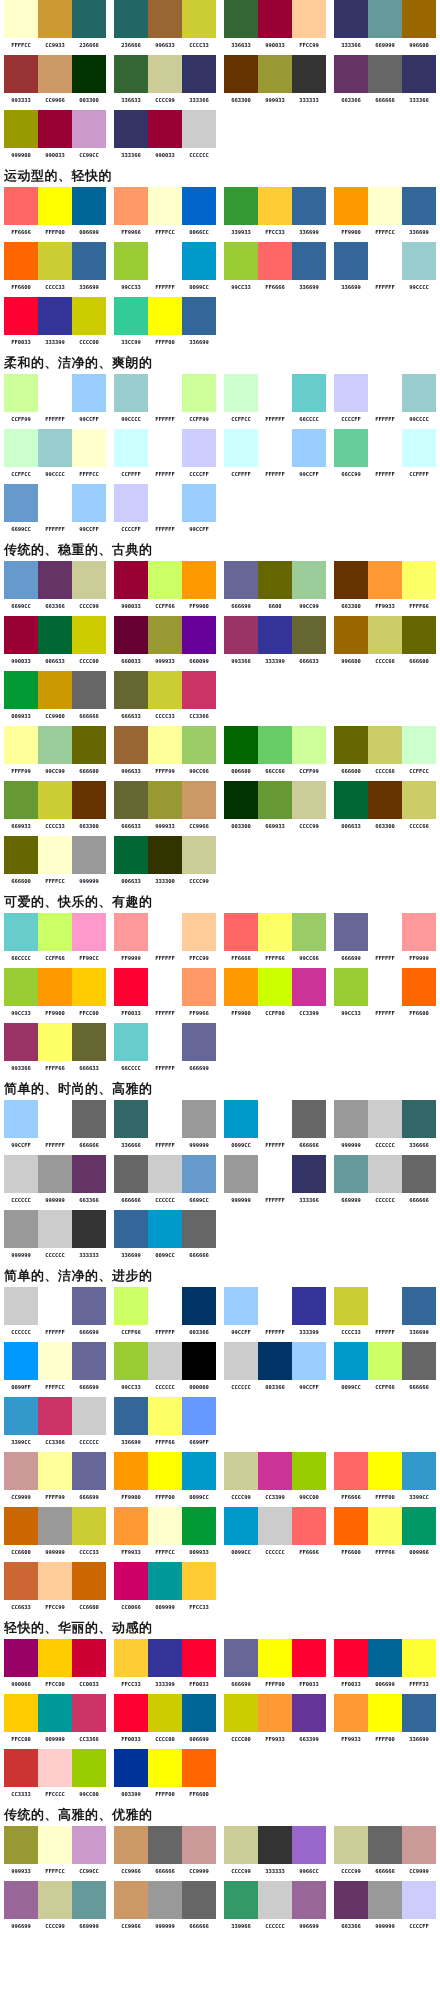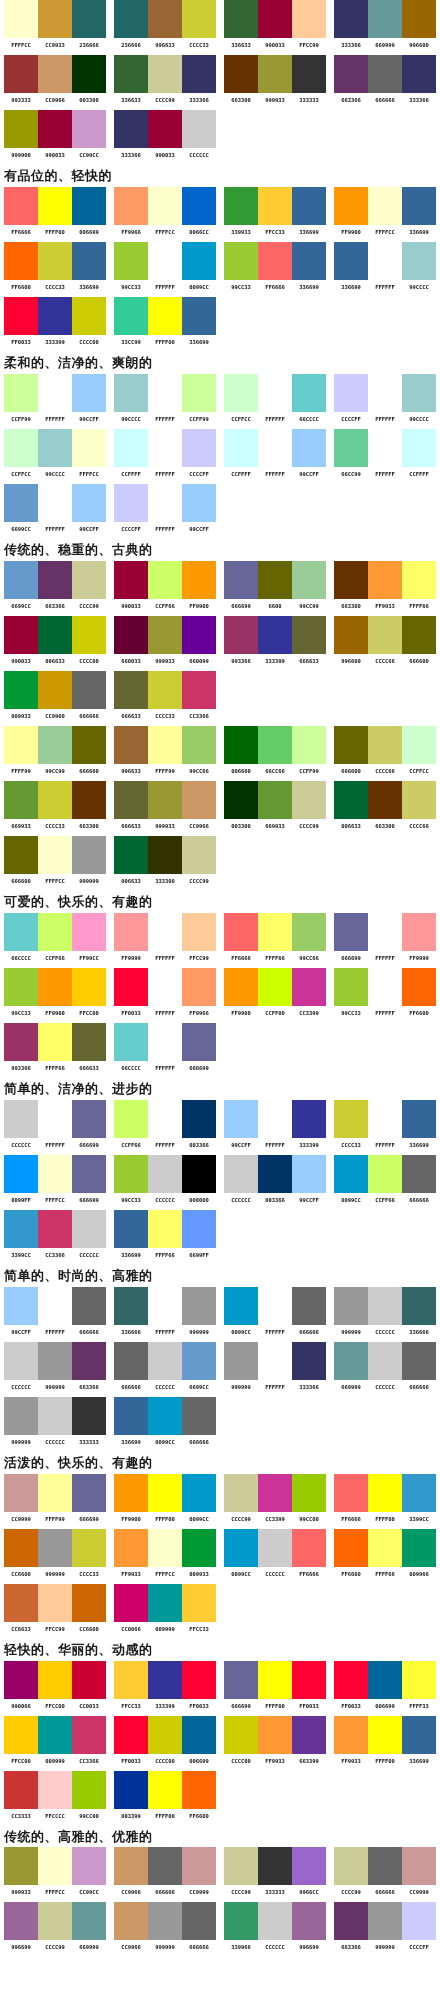--- a/index.html
+++ b/index.html
@@ -220,21 +220,21 @@
               <div class="codes">
                 <div class="code"></div>
                 <div class="code"></div>
                 <div class="code"></div>
               </div>
             </div>
           </div>
         </div>
       </div>
       <div class="section">
-        <div class="section-title">有品位的、轻快的</div>
+        <div class="section-title">运动型的、轻快的</div>
         <div class="rows">
           <div class="prow">
             <div class="group">
               <div class="swatches">
                 <div class="sw" style="background: rgb(255, 102, 102);"></div>
                 <div class="sw" style="background: rgb(255, 255, 0);"></div>
                 <div class="sw" style="background: rgb(0, 102, 153);"></div>
               </div>
               <div class="codes">
                 <div class="code">FF6666</div>
@@ -994,20 +994,175 @@
               <div class="codes">
                 <div class="code"></div>
                 <div class="code"></div>
                 <div class="code"></div>
               </div>
             </div>
           </div>
         </div>
       </div>
       <div class="section">
+        <div class="section-title">简单的、时尚的、高雅的</div>
+        <div class="rows">
+          <div class="prow">
+            <div class="group">
+              <div class="swatches">
+                <div class="sw" style="background: rgb(153, 204, 255);"></div>
+                <div class="sw" style="background: rgb(255, 255, 255);"></div>
+                <div class="sw" style="background: rgb(102, 102, 102);"></div>
+              </div>
+              <div class="codes">
+                <div class="code">99CCFF</div>
+                <div class="code">FFFFFF</div>
+                <div class="code">666666</div>
+              </div>
+            </div>
+            <div class="group">
+              <div class="swatches">
+                <div class="sw" style="background: rgb(51, 102, 102);"></div>
+                <div class="sw" style="background: rgb(255, 255, 255);"></div>
+                <div class="sw" style="background: rgb(153, 153, 153);"></div>
+              </div>
+              <div class="codes">
+                <div class="code">336666</div>
+                <div class="code">FFFFFF</div>
+                <div class="code">999999</div>
+              </div>
+            </div>
+            <div class="group">
+              <div class="swatches">
+                <div class="sw" style="background: rgb(0, 153, 204);"></div>
+                <div class="sw" style="background: rgb(255, 255, 255);"></div>
+                <div class="sw" style="background: rgb(102, 102, 102);"></div>
+              </div>
+              <div class="codes">
+                <div class="code">0099CC</div>
+                <div class="code">FFFFFF</div>
+                <div class="code">666666</div>
+              </div>
+            </div>
+            <div class="group">
+              <div class="swatches">
+                <div class="sw" style="background: rgb(153, 153, 153);"></div>
+                <div class="sw" style="background: rgb(204, 204, 204);"></div>
+                <div class="sw" style="background: rgb(51, 102, 102);"></div>
+              </div>
+              <div class="codes">
+                <div class="code">999999</div>
+                <div class="code">CCCCCC</div>
+                <div class="code">336666</div>
+              </div>
+            </div>
+          </div>
+          <div class="prow">
+            <div class="group">
+              <div class="swatches">
+                <div class="sw" style="background: rgb(204, 204, 204);"></div>
+                <div class="sw" style="background: rgb(153, 153, 153);"></div>
+                <div class="sw" style="background: rgb(102, 51, 102);"></div>
+              </div>
+              <div class="codes">
+                <div class="code">CCCCCC</div>
+                <div class="code">999999</div>
+                <div class="code">663366</div>
+              </div>
+            </div>
+            <div class="group">
+              <div class="swatches">
+                <div class="sw" style="background: rgb(102, 102, 102);"></div>
+                <div class="sw" style="background: rgb(204, 204, 204);"></div>
+                <div class="sw" style="background: rgb(102, 153, 204);"></div>
+              </div>
+              <div class="codes">
+                <div class="code">666666</div>
+                <div class="code">CCCCCC</div>
+                <div class="code">6699CC</div>
+              </div>
+            </div>
+            <div class="group">
+              <div class="swatches">
+                <div class="sw" style="background: rgb(153, 153, 153);"></div>
+                <div class="sw" style="background: rgb(255, 255, 255);"></div>
+                <div class="sw" style="background: rgb(51, 51, 102);"></div>
+              </div>
+              <div class="codes">
+                <div class="code">999999</div>
+                <div class="code">FFFFFF</div>
+                <div class="code">333366</div>
+              </div>
+            </div>
+            <div class="group">
+              <div class="swatches">
+                <div class="sw" style="background: rgb(102, 153, 153);"></div>
+                <div class="sw" style="background: rgb(204, 204, 204);"></div>
+                <div class="sw" style="background: rgb(102, 102, 102);"></div>
+              </div>
+              <div class="codes">
+                <div class="code">669999</div>
+                <div class="code">CCCCCC</div>
+                <div class="code">666666</div>
+              </div>
+            </div>
+          </div>
+          <div class="prow">
+            <div class="group">
+              <div class="swatches">
+                <div class="sw" style="background: rgb(153, 153, 153);"></div>
+                <div class="sw" style="background: rgb(204, 204, 204);"></div>
+                <div class="sw" style="background: rgb(51, 51, 51);"></div>
+              </div>
+              <div class="codes">
+                <div class="code">999999</div>
+                <div class="code">CCCCCC</div>
+                <div class="code">333333</div>
+              </div>
+            </div>
+            <div class="group">
+              <div class="swatches">
+                <div class="sw" style="background: rgb(51, 102, 153);"></div>
+                <div class="sw" style="background: rgb(0, 153, 204);"></div>
+                <div class="sw" style="background: rgb(102, 102, 102);"></div>
+              </div>
+              <div class="codes">
+                <div class="code">336699</div>
+                <div class="code">0099CC</div>
+                <div class="code">666666</div>
+              </div>
+            </div>
+            <div class="group empty">
+              <div class="swatches">
+                <div class="sw" style="background: rgb(255, 255, 255);"></div>
+                <div class="sw" style="background: rgb(255, 255, 255);"></div>
+                <div class="sw" style="background: rgb(255, 255, 255);"></div>
+              </div>
+              <div class="codes">
+                <div class="code"></div>
+                <div class="code"></div>
+                <div class="code"></div>
+              </div>
+            </div>
+            <div class="group empty">
+              <div class="swatches">
+                <div class="sw" style="background: rgb(255, 255, 255);"></div>
+                <div class="sw" style="background: rgb(255, 255, 255);"></div>
+                <div class="sw" style="background: rgb(255, 255, 255);"></div>
+              </div>
+              <div class="codes">
+                <div class="code"></div>
+                <div class="code"></div>
+                <div class="code"></div>
+              </div>
+            </div>
+          </div>
+        </div>
+      </div>
+      <div class="section">
         <div class="section-title">简单的、洁净的、进步的</div>
         <div class="rows">
           <div class="prow">
             <div class="group">
               <div class="swatches">
                 <div class="sw" style="background: rgb(204, 204, 204);"></div>
                 <div class="sw" style="background: rgb(255, 255, 255);"></div>
                 <div class="sw" style="background: rgb(102, 102, 153);"></div>
               </div>
               <div class="codes">
@@ -1149,176 +1304,20 @@
               <div class="codes">
                 <div class="code"></div>
                 <div class="code"></div>
                 <div class="code"></div>
               </div>
             </div>
           </div>
         </div>
       </div>
       <div class="section">
-        <div class="section-title">简单的、时尚的、高雅的</div>
-        <div class="rows">
-          <div class="prow">
-            <div class="group">
-              <div class="swatches">
-                <div class="sw" style="background: rgb(153, 204, 255);"></div>
-                <div class="sw" style="background: rgb(255, 255, 255);"></div>
-                <div class="sw" style="background: rgb(102, 102, 102);"></div>
-              </div>
-              <div class="codes">
-                <div class="code">99CCFF</div>
-                <div class="code">FFFFFF</div>
-                <div class="code">666666</div>
-              </div>
-            </div>
-            <div class="group">
-              <div class="swatches">
-                <div class="sw" style="background: rgb(51, 102, 102);"></div>
-                <div class="sw" style="background: rgb(255, 255, 255);"></div>
-                <div class="sw" style="background: rgb(153, 153, 153);"></div>
-              </div>
-              <div class="codes">
-                <div class="code">336666</div>
-                <div class="code">FFFFFF</div>
-                <div class="code">999999</div>
-              </div>
-            </div>
-            <div class="group">
-              <div class="swatches">
-                <div class="sw" style="background: rgb(0, 153, 204);"></div>
-                <div class="sw" style="background: rgb(255, 255, 255);"></div>
-                <div class="sw" style="background: rgb(102, 102, 102);"></div>
-              </div>
-              <div class="codes">
-                <div class="code">0099CC</div>
-                <div class="code">FFFFFF</div>
-                <div class="code">666666</div>
-              </div>
-            </div>
-            <div class="group">
-              <div class="swatches">
-                <div class="sw" style="background: rgb(153, 153, 153);"></div>
-                <div class="sw" style="background: rgb(204, 204, 204);"></div>
-                <div class="sw" style="background: rgb(51, 102, 102);"></div>
-              </div>
-              <div class="codes">
-                <div class="code">999999</div>
-                <div class="code">CCCCCC</div>
-                <div class="code">336666</div>
-              </div>
-            </div>
-          </div>
-          <div class="prow">
-            <div class="group">
-              <div class="swatches">
-                <div class="sw" style="background: rgb(204, 204, 204);"></div>
-                <div class="sw" style="background: rgb(153, 153, 153);"></div>
-                <div class="sw" style="background: rgb(102, 51, 102);"></div>
-              </div>
-              <div class="codes">
-                <div class="code">CCCCCC</div>
-                <div class="code">999999</div>
-                <div class="code">663366</div>
-              </div>
-            </div>
-            <div class="group">
-              <div class="swatches">
-                <div class="sw" style="background: rgb(102, 102, 102);"></div>
-                <div class="sw" style="background: rgb(204, 204, 204);"></div>
-                <div class="sw" style="background: rgb(102, 153, 204);"></div>
-              </div>
-              <div class="codes">
-                <div class="code">666666</div>
-                <div class="code">CCCCCC</div>
-                <div class="code">6699CC</div>
-              </div>
-            </div>
-            <div class="group">
-              <div class="swatches">
-                <div class="sw" style="background: rgb(153, 153, 153);"></div>
-                <div class="sw" style="background: rgb(255, 255, 255);"></div>
-                <div class="sw" style="background: rgb(51, 51, 102);"></div>
-              </div>
-              <div class="codes">
-                <div class="code">999999</div>
-                <div class="code">FFFFFF</div>
-                <div class="code">333366</div>
-              </div>
-            </div>
-            <div class="group">
-              <div class="swatches">
-                <div class="sw" style="background: rgb(102, 153, 153);"></div>
-                <div class="sw" style="background: rgb(204, 204, 204);"></div>
-                <div class="sw" style="background: rgb(102, 102, 102);"></div>
-              </div>
-              <div class="codes">
-                <div class="code">669999</div>
-                <div class="code">CCCCCC</div>
-                <div class="code">666666</div>
-              </div>
-            </div>
-          </div>
-          <div class="prow">
-            <div class="group">
-              <div class="swatches">
-                <div class="sw" style="background: rgb(153, 153, 153);"></div>
-                <div class="sw" style="background: rgb(204, 204, 204);"></div>
-                <div class="sw" style="background: rgb(51, 51, 51);"></div>
-              </div>
-              <div class="codes">
-                <div class="code">999999</div>
-                <div class="code">CCCCCC</div>
-                <div class="code">333333</div>
-              </div>
-            </div>
-            <div class="group">
-              <div class="swatches">
-                <div class="sw" style="background: rgb(51, 102, 153);"></div>
-                <div class="sw" style="background: rgb(0, 153, 204);"></div>
-                <div class="sw" style="background: rgb(102, 102, 102);"></div>
-              </div>
-              <div class="codes">
-                <div class="code">336699</div>
-                <div class="code">0099CC</div>
-                <div class="code">666666</div>
-              </div>
-            </div>
-            <div class="group empty">
-              <div class="swatches">
-                <div class="sw" style="background: rgb(255, 255, 255);"></div>
-                <div class="sw" style="background: rgb(255, 255, 255);"></div>
-                <div class="sw" style="background: rgb(255, 255, 255);"></div>
-              </div>
-              <div class="codes">
-                <div class="code"></div>
-                <div class="code"></div>
-                <div class="code"></div>
-              </div>
-            </div>
-            <div class="group empty">
-              <div class="swatches">
-                <div class="sw" style="background: rgb(255, 255, 255);"></div>
-                <div class="sw" style="background: rgb(255, 255, 255);"></div>
-                <div class="sw" style="background: rgb(255, 255, 255);"></div>
-              </div>
-              <div class="codes">
-                <div class="code"></div>
-                <div class="code"></div>
-                <div class="code"></div>
-              </div>
-            </div>
-          </div>
-        </div>
-      </div>
-      <div class="section">
-        <div class="section-title">活泼的、快乐的、有趣的</div>
         <div class="rows">
           <div class="prow">
             <div class="group">
               <div class="swatches">
                 <div class="sw" style="background: rgb(204, 153, 153);"></div>
                 <div class="sw" style="background: rgb(255, 255, 153);"></div>
                 <div class="sw" style="background: rgb(102, 102, 153);"></div>
               </div>
               <div class="codes">
                 <div class="code">CC9999</div>

